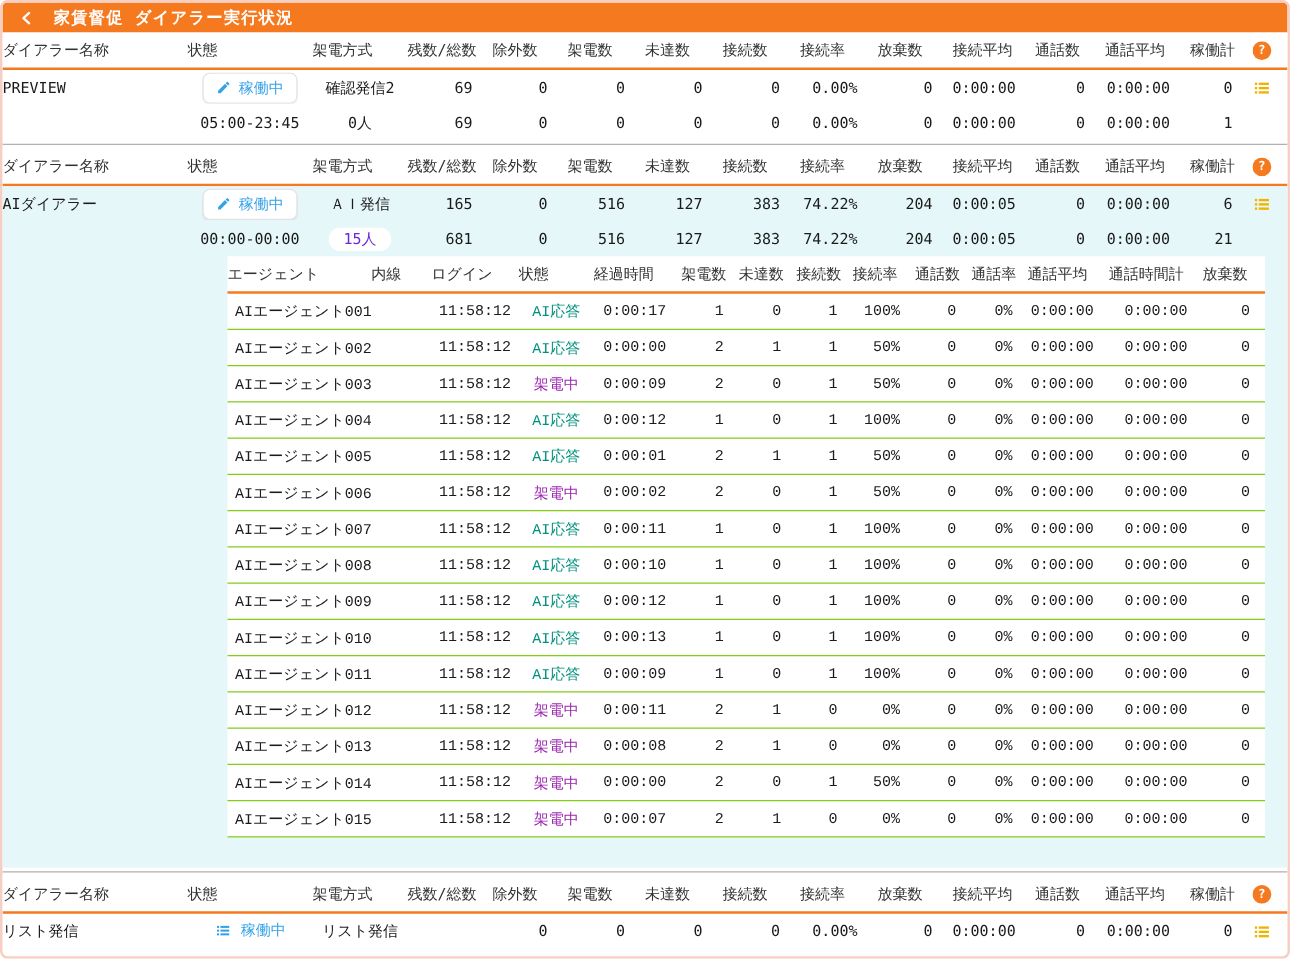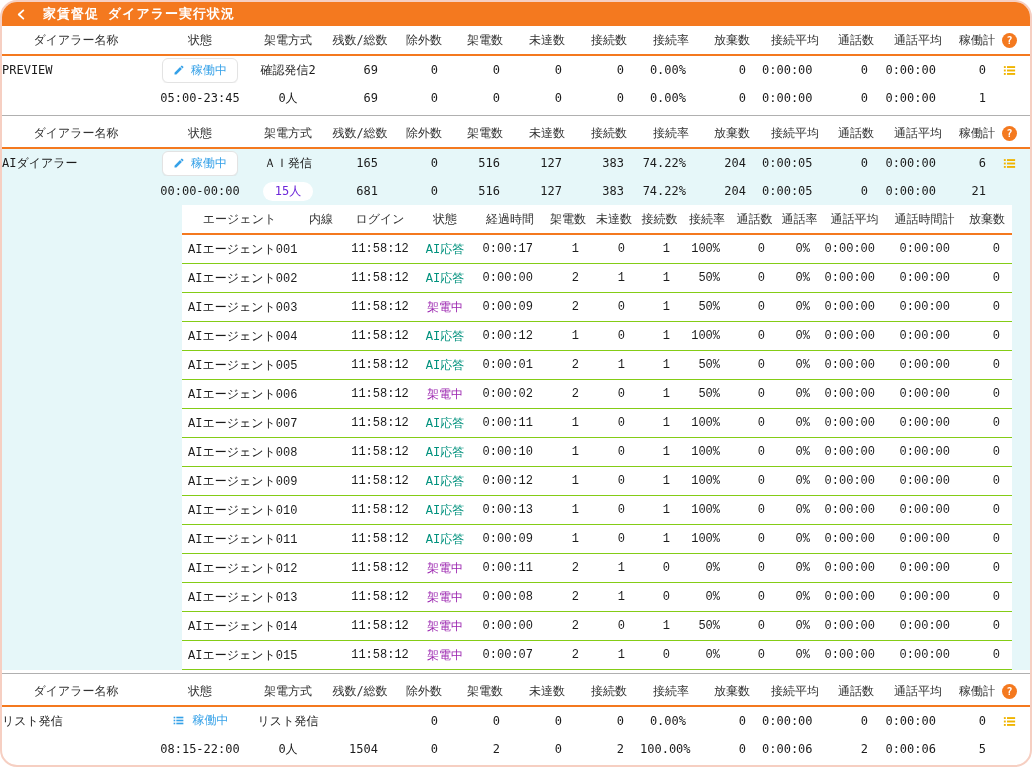--- a/index.html
+++ b/index.html
@@ -7,21 +7,21 @@
     margin: 0;
     background: #fff;
     font-family: "DejaVu Sans Mono", "DejaVu Sans", sans-serif;
     font-size: 12px;
     color: #1b1b1b;
   }
   .page {
     width: 1032px;
     height: 767px;
     border: 2px solid #f6cfc2;
-    border-radius: 17px;
+    border-radius: 6px;
     overflow: hidden;
     background: #fff;
   }
   
   .topbar {
     height: 24px;
     background: #f4791f;
     color: #fff;
     display: flex;
     align-items: center;
@@ -31,21 +31,21 @@
   .back-btn { display: flex; align-items: center; cursor: pointer; }
   .topbar h1 { font-size: 13px; font-weight: bold; margin: 0; letter-spacing: 1px; }
 
   
   .dialer-grid {
     display: grid;
     grid-template-columns: 148px 100px 76px 68px 60px 62px 62px 62px 62px 60px 66px 56px 68px 50px 26px;
     align-items: center;
   }
   .header-row { height: 30px; border-bottom: 2px solid #f4791f; background: #fff; }
-  .hcell { text-align: center; color: #333; white-space: nowrap; }
+  .hcell { color: #333; white-space: nowrap; }
   .data-line { height: 28px; }
   .cell { white-space: nowrap; overflow: hidden; }
   .cell.num { text-align: right; padding-right: 16px; }
   .cell.cname { text-align: left; }
   .cell.cstatus, .cell.cmethod { text-align: center; }
   .icon-cell { display: flex; justify-content: flex-start; align-items: center; }
 
   .status-btn {
     display: inline-flex; align-items: center; gap: 6px;
     background: #fff; border: 1px solid #e3e3e3; border-radius: 6px;
@@ -61,21 +61,21 @@
     border-radius: 10px; padding: 1px 12px; cursor: pointer;
   }
   .help-badge {
     display: inline-flex; width: 15px; height: 15px; border-radius: 50%;
     background: #f4791f; color: #fff; font-size: 10px; font-weight: bold;
     align-items: center; justify-content: center; cursor: pointer;
   }
   .divider { border-top: 1px solid #b0b0b0; margin: 3px 0; }
 
   
-  .ai-wrap { background: #e6f7f9; padding-bottom: 0; }
+  .ai-wrap { background: #e6f7f9; padding-bottom: 24px; }
 
   
   .agent-table { margin-left: 180px; width: 830px; background: #fff; font-family: Liberation Mono, monospace; }
   .agent-grid {
     display: grid;
     grid-template-columns: 115px 48px 70px 60px 70px 46px 46px 45px 50px 45px 45px 65px 75px 50px;
     align-items: center;
   }
   .agent-header { height: 30px; border-bottom: 2px solid #f4791f; }
   .agent-row { height: 29px; border-bottom: 1px solid #84cc16; }

